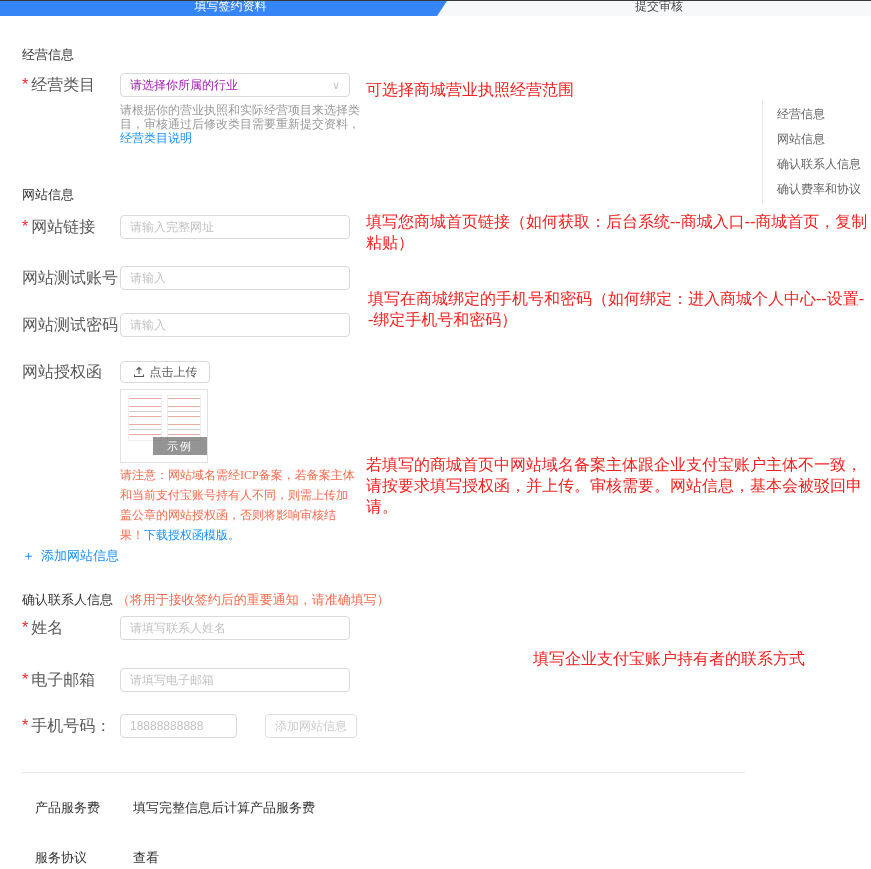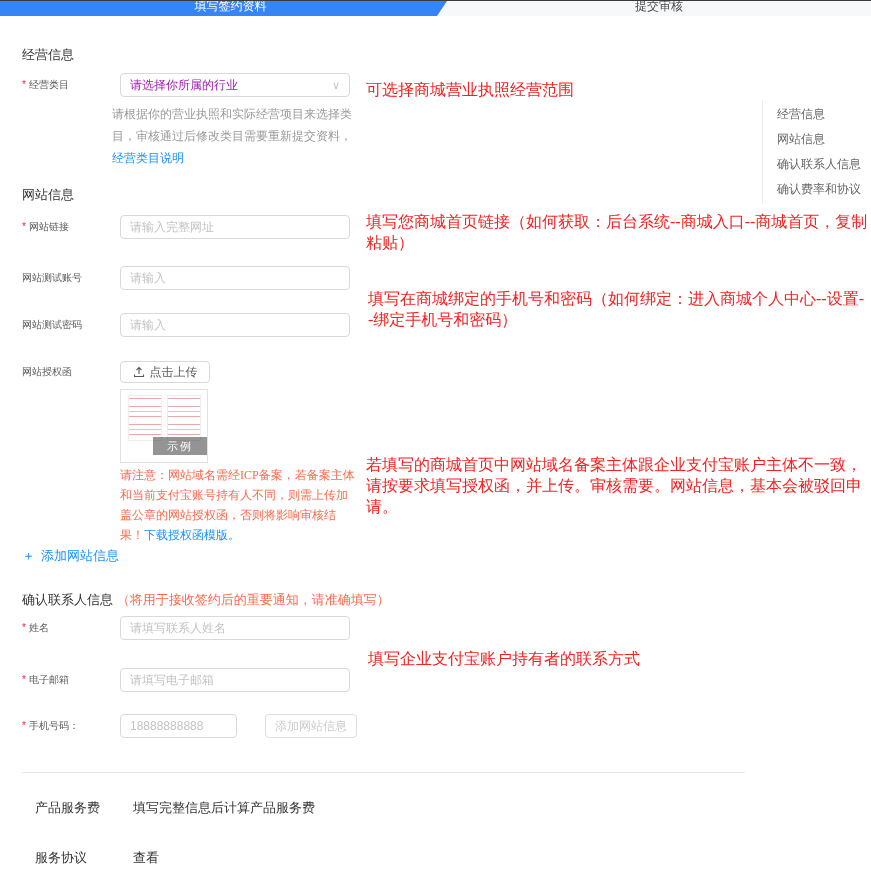--- a/index.html
+++ b/index.html
@@ -26,38 +26,38 @@
     color:#4a4a4a; text-align:center; overflow:hidden;
   }
   .step-txt { position:relative; top:-5px; font-size:12px; line-height:16px; display:inline-block; }
   
   .anchor-nav { position:absolute; top:100px; left:762px; border-left:1px solid #eaeaea; padding:2px 0 2px 14px; list-style:none; }
   .anchor-nav li { font-size:12px; color:#666; line-height:25px; white-space:nowrap; cursor:pointer; }
   
   .sec-title { position:absolute; left:22px; font-size:13px; color:#333; }
   .sec-note { color:#fa6a4d; font-size:13px; }
   .form-row { position:absolute; left:22px; display:flex; align-items:center; }
-  .lbl { width:98px; font-size:10px; color:#595959; flex:none; }
+  .lbl { width:98px; font-size:16px; color:#595959; flex:none; }
   .req { color:#f5222d; margin-right:3px; }
   .ipt, .select-box {
     width:230px; height:24px; border:1px solid #d9d9d9; border-radius:4px;
     font-size:12px; padding:0 9px; color:#333; background:#fff;
     font-family:"Liberation Sans", sans-serif;
   }
   .ipt::placeholder { color:#c3c3c3; }
   .select-box { display:flex; align-items:center; justify-content:space-between; cursor:pointer; }
   .select-box .ph { color:#a21caf; }
   .select-box .chev { color:#c3c3c3; font-size:11px; }
   .ipt-phone { width:117px; }
   .sms-btn {
     margin-left:28px; height:24px; padding:0 9px; font-size:12px;
     color:#cbcbcb; background:#fff; border:1px solid #dedede; border-radius:4px;
     font-family:"Liberation Sans", sans-serif; cursor:not-allowed;
   }
-  .help { position:absolute; left:112px; width:242px; font-size:12px; line-height:22px; color:#9a9a9a; }
+  .help { position:absolute; left:120px; width:242px; font-size:12px; line-height:14px; color:#9a9a9a; }
   .link { color:#1890ff; text-decoration:none; cursor:pointer; }
   
   .upload-btn {
     width:90px; height:22px; border:1px solid #d9d9d9; border-radius:4px; background:#fff;
     font-size:12px; color:#595959; display:flex; align-items:center; justify-content:center; gap:5px;
     font-family:"Liberation Sans", sans-serif; cursor:pointer;
   }
   .thumb { position:absolute; top:389px; left:120px; width:88px; height:74px; border:1px solid #e2e2e2; background:#fff; cursor:pointer; }
   .thumb-pages { display:flex; gap:5px; justify-content:center; padding-top:5px; }
   .thumb-page {
@@ -197,13 +197,13 @@
 
 <div class="kv-row" style="top:849px;">
   <div class="k">服务协议</div>
   <div style="cursor:pointer;">查看</div>
 </div>
 
 <div class="anno" style="top:79px; left:366px; width:510px;">可选择商城营业执照经营范围</div>
 <div class="anno" style="top:211px; left:366px; width:502px;">填写您商城首页链接（如何获取：后台系统--商城入口--商城首页，复制粘贴）</div>
 <div class="anno" style="top:288px; left:368px; width:500px;">填写在商城绑定的手机号和密码（如何绑定：进入商城个人中心--设置--绑定手机号和密码）</div>
 <div class="anno" style="top:454px; left:366px; width:504px;">若填写的商城首页中网站域名备案主体跟企业支付宝账户主体不一致，请按要求填写授权函，并上传。审核需要。网站信息，基本会被驳回申请。</div>
-<div class="anno" style="top:648px; left:368px; width:420px;">填写企业支付宝账户持有者的联系方式</div>
+<div class="anno" style="top:648px; left:385px; width:420px;text-align:right;">填写企业支付宝账户持有者的联系方式</div>
 
 </body></html>

